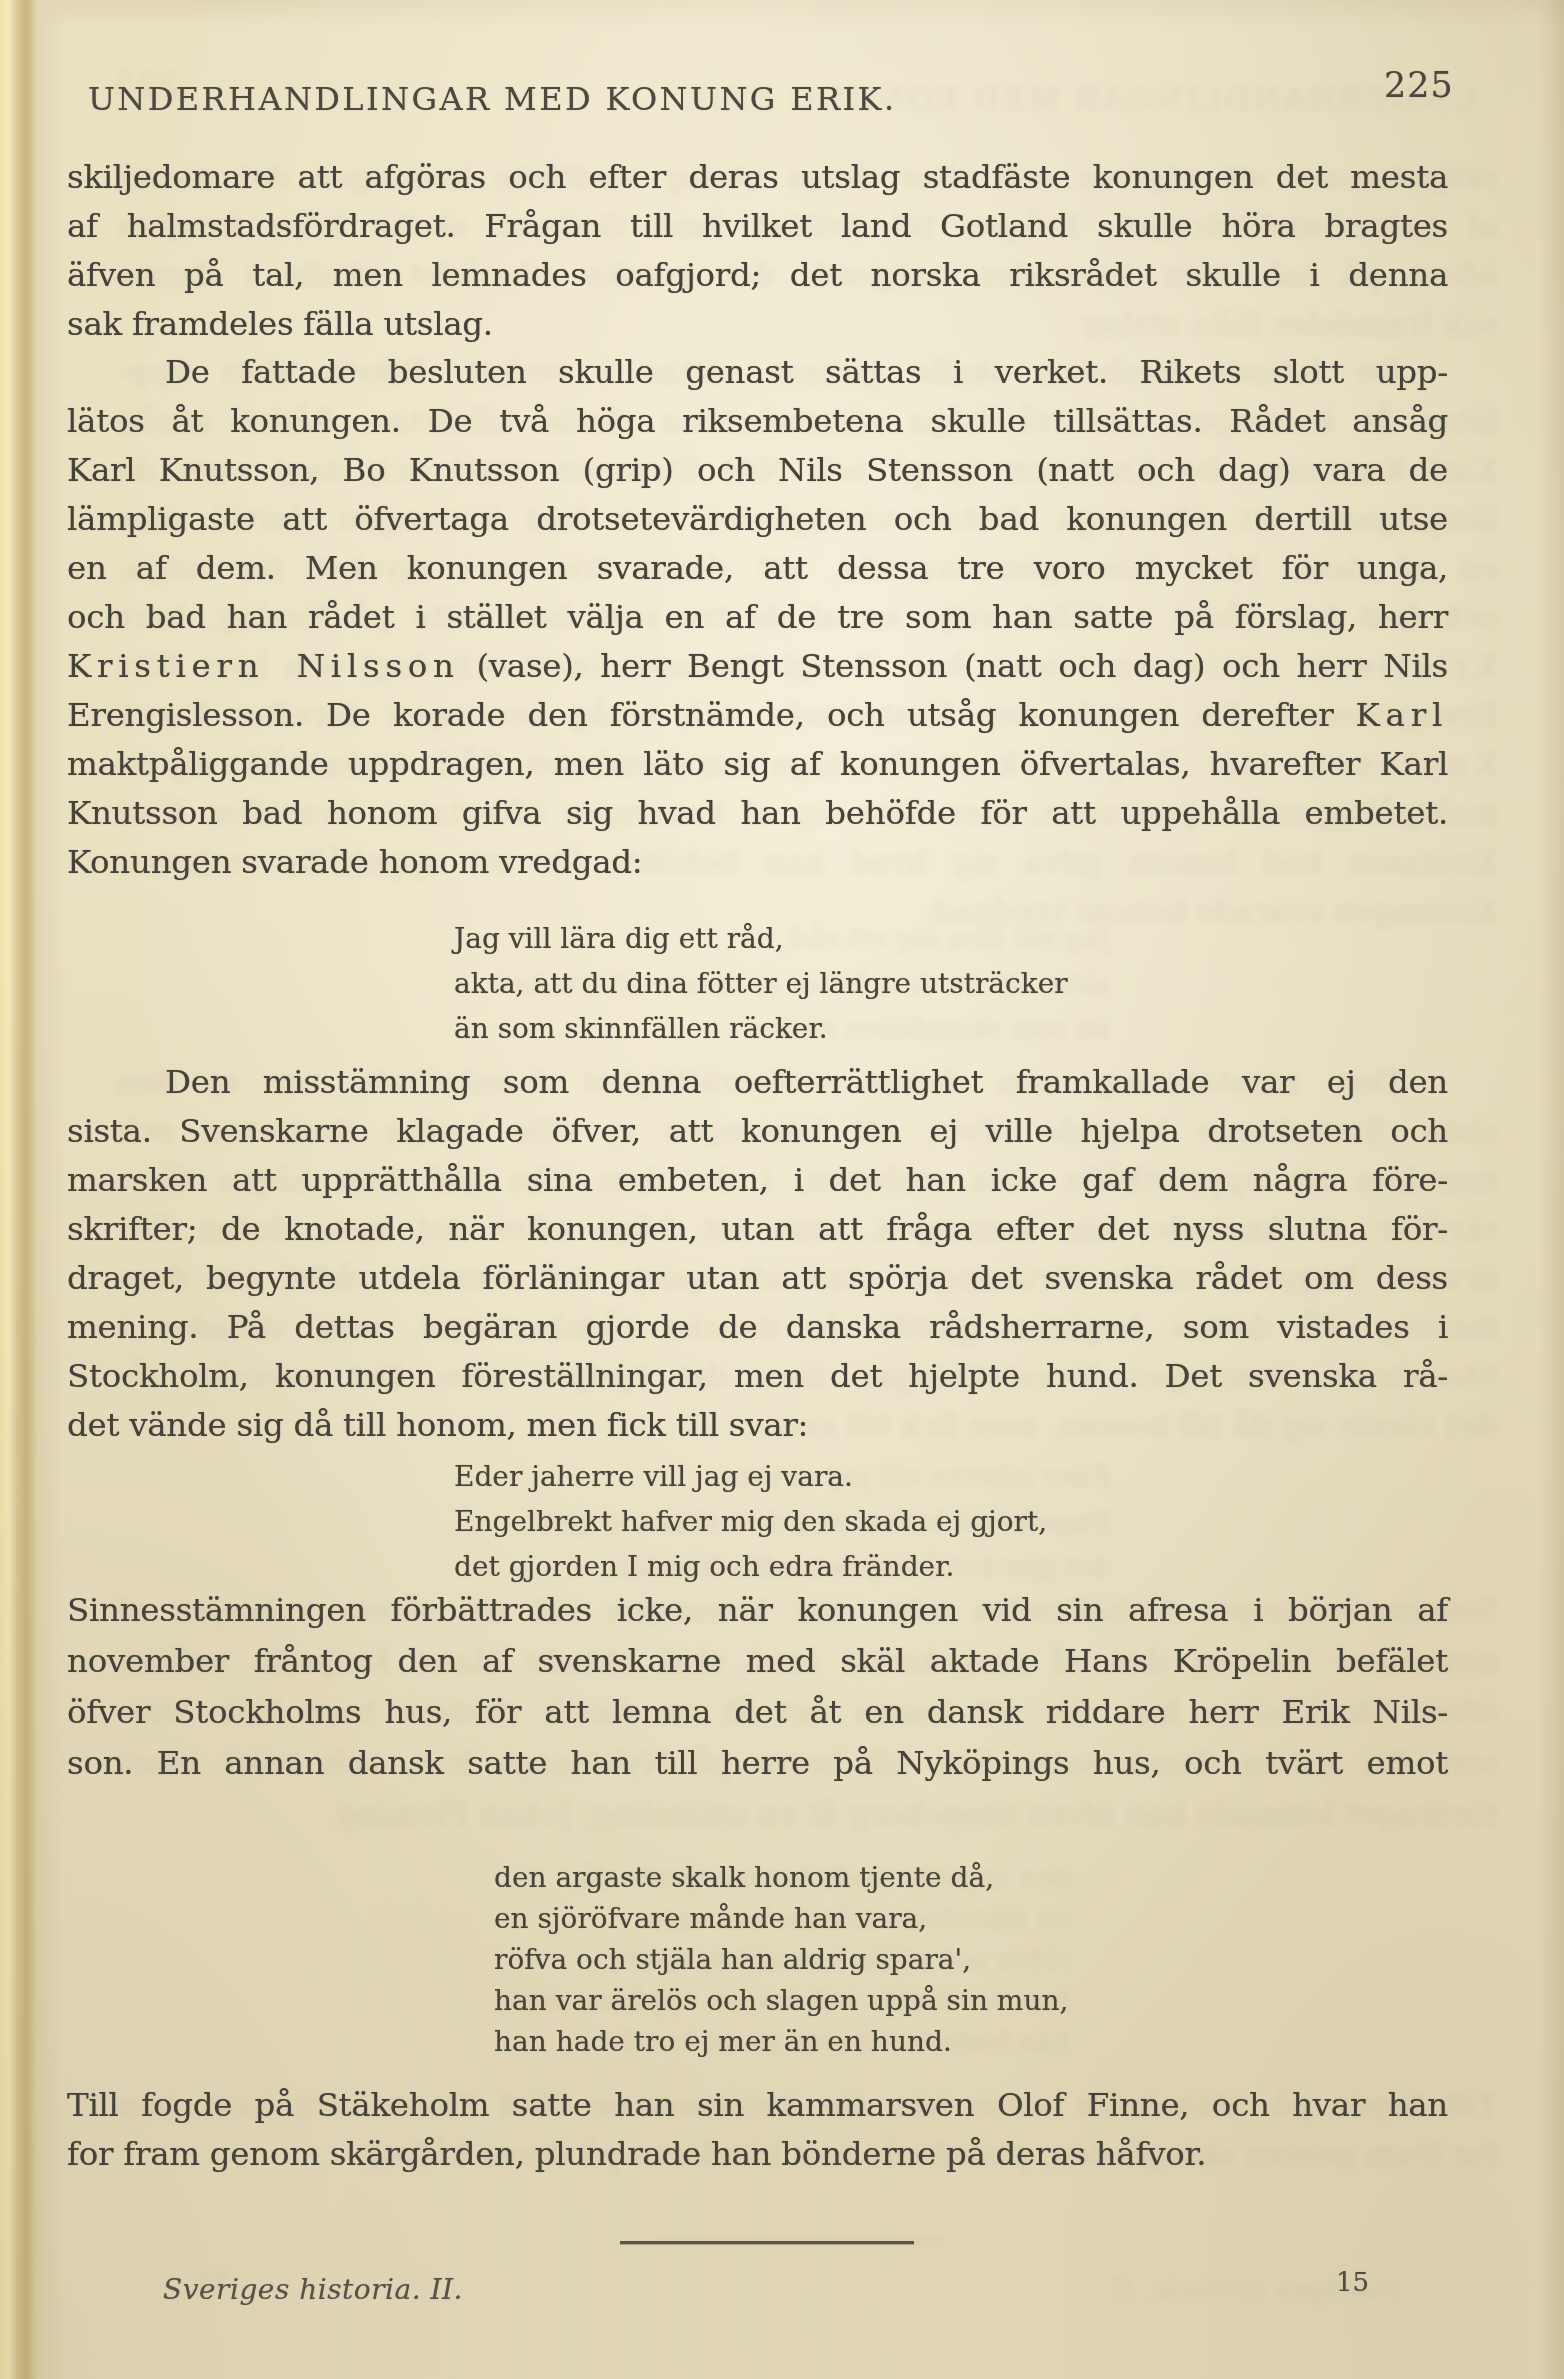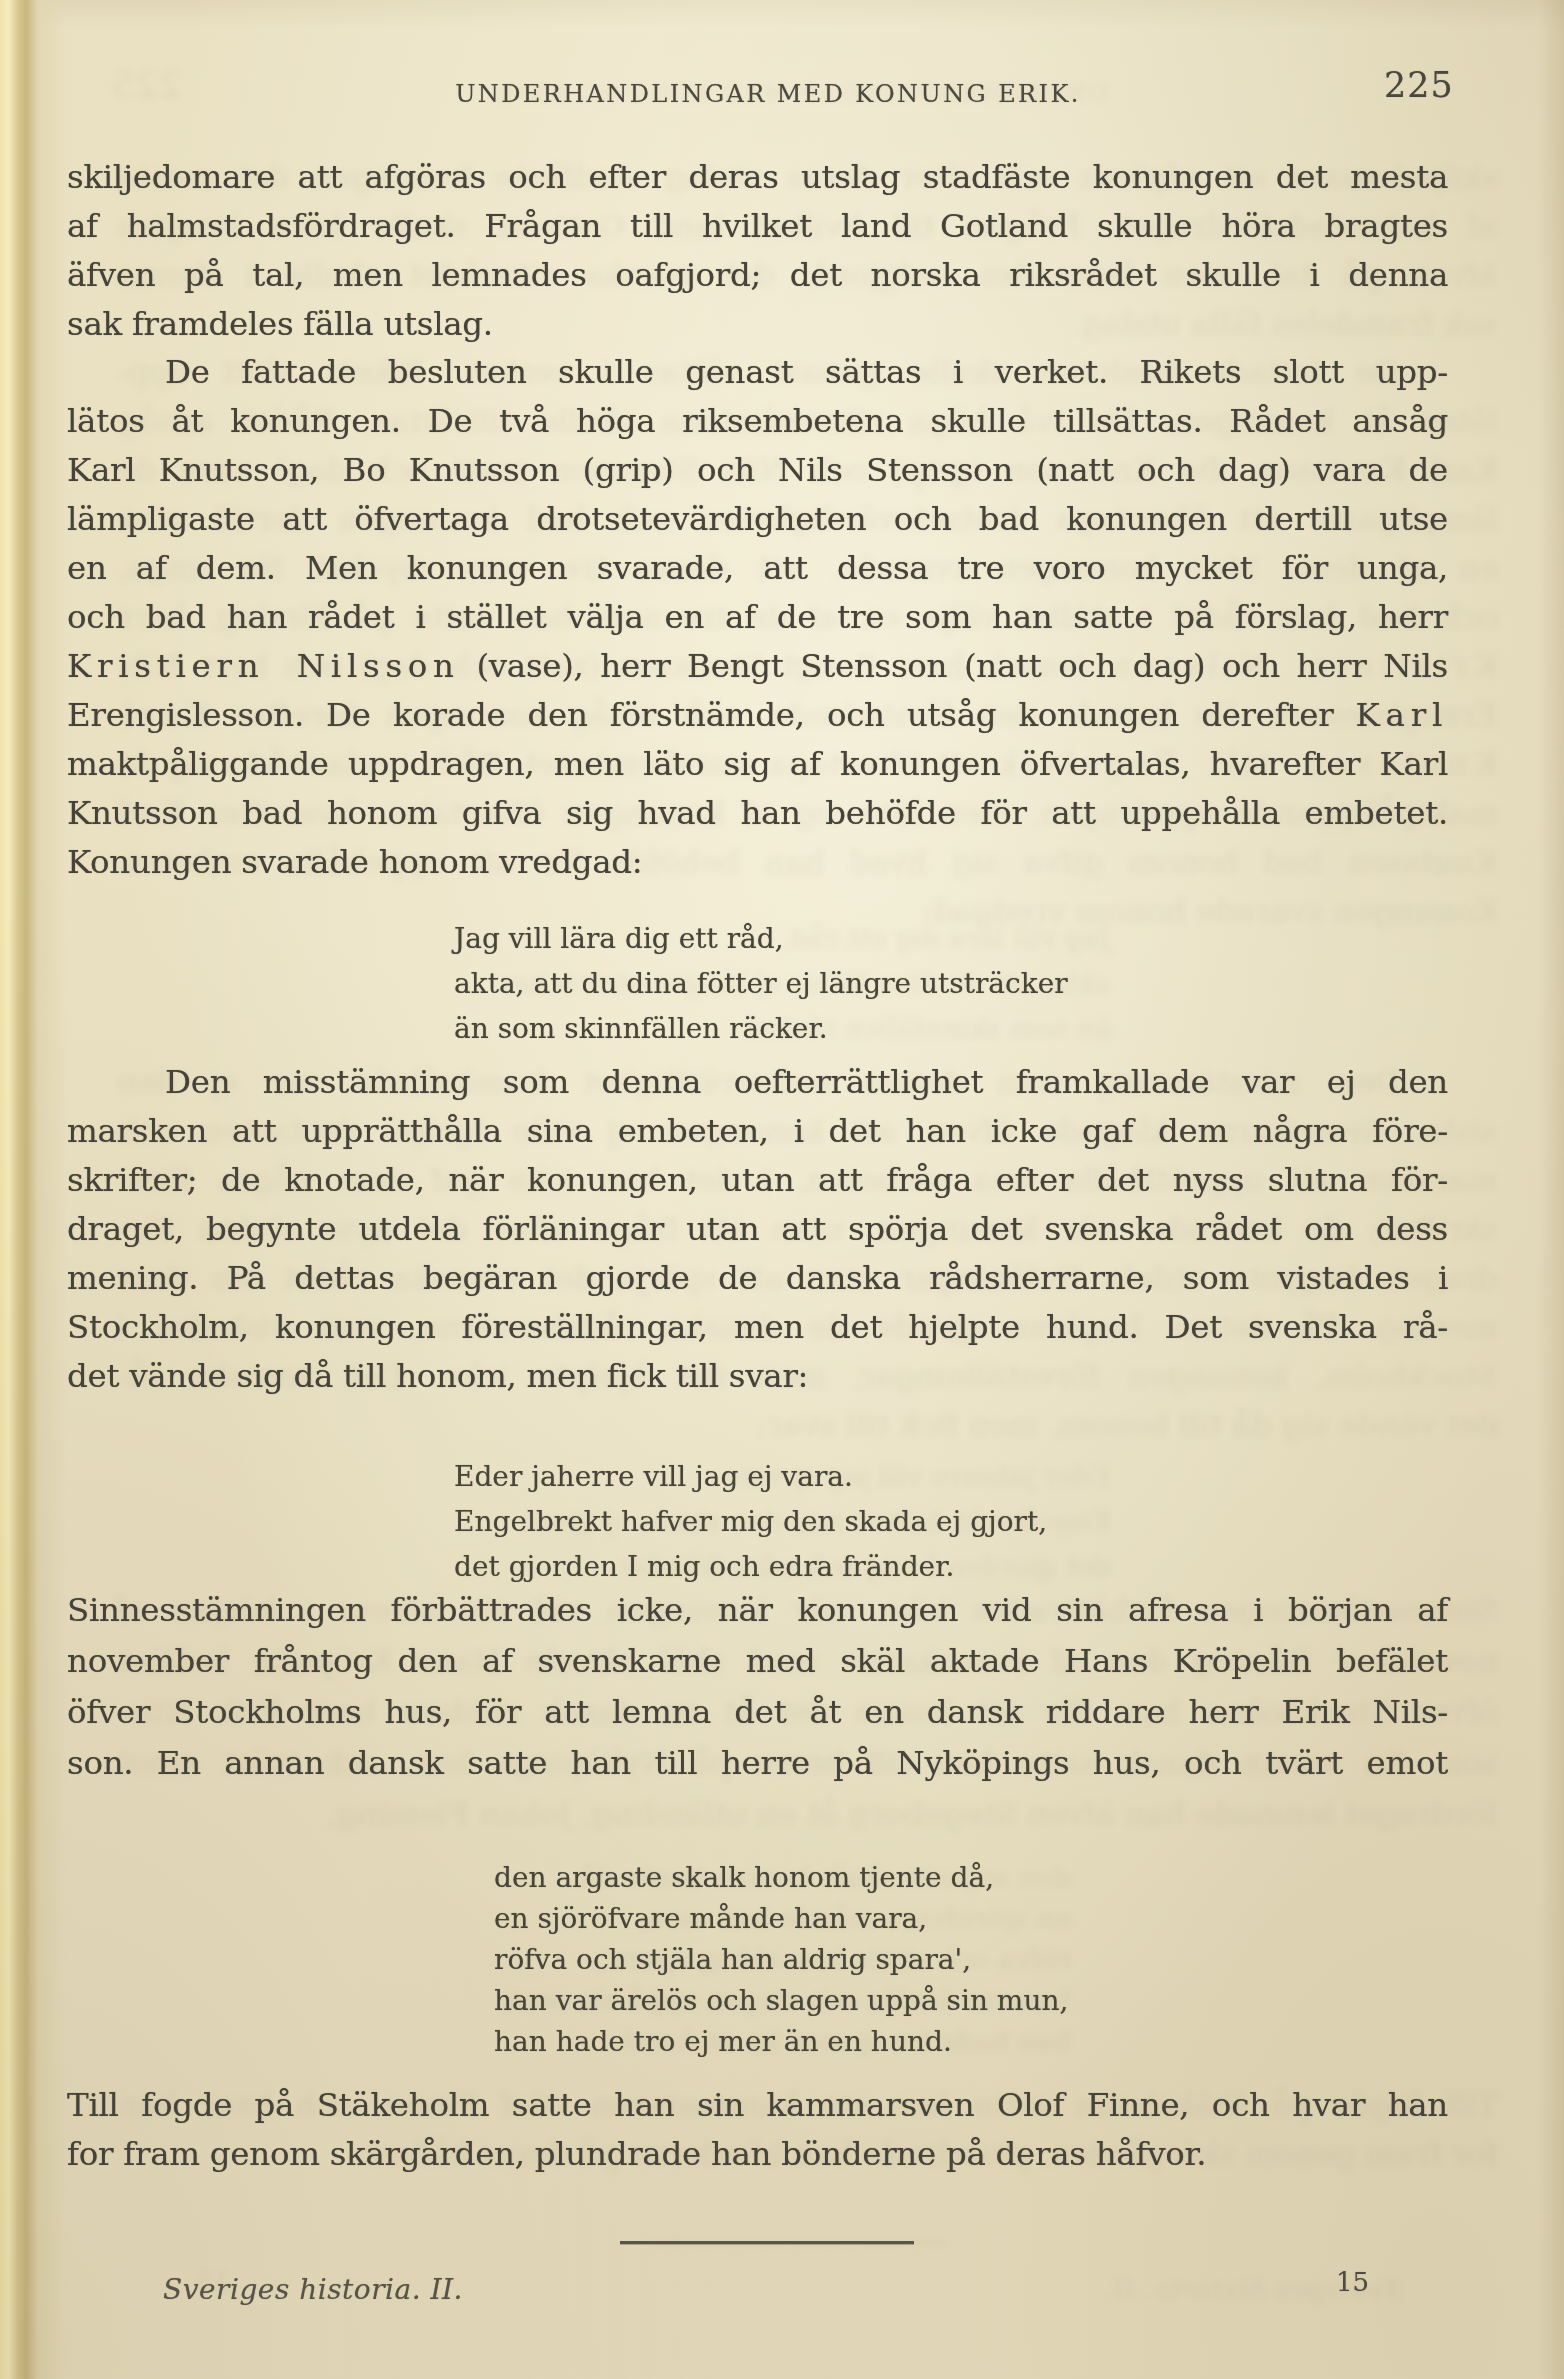--- a/index.html
+++ b/index.html
@@ -17,22 +17,22 @@
       radial-gradient(ellipse at 3% 99%, rgba(120,100,55,0.14), rgba(120,100,55,0) 45%),
       radial-gradient(ellipse at 95% 2%, rgba(130,112,62,0.10), rgba(130,112,62,0) 40%),
       linear-gradient(90deg, #f1e3a8 0px, #f5ebbd 8.6px, #d9c791 18px, #c9b77f 26px, #e2d7b2 38px, rgba(226,215,178,0) 67px),
       linear-gradient(270deg, rgba(150,130,80,0.22) 0px, rgba(150,130,80,0) 27px),
       linear-gradient(180deg, rgba(140,120,70,0.10) 0px, rgba(140,120,70,0) 29px);
   }
   .txt{ text-shadow:0 0 1px rgba(90,84,66,0.55); }
 
   .running-title{
     position:absolute; top:80px; left:67px; width:1381px;
-    text-align:center; text-indent:21px;
-    font-size:24px; letter-spacing:2.4px; color:#4c4940;
+    text-indent:21px;
+    font-size:32px; letter-spacing:2.4px; color:#4c4940;
     white-space:nowrap;
   }
   .page-number{
     position:absolute; top:65px; left:1384px;
     font-size:35px; letter-spacing:1px; color:#4a473e;
   }
 
   .para{ position:absolute; left:67px; width:1381px; }
   .bl{
     height:49px; line-height:49px; font-size:32.5px; letter-spacing:-0.3px;
@@ -99,20 +99,21 @@
     </div>
 
     <div class="verse txt" style="top:916px">
       <div class="vl">Jag vill lära dig ett råd,</div>
       <div class="vl">akta, att du dina fötter ej längre utsträcker</div>
       <div class="vl">än som skinnfällen räcker.</div>
     </div>
 
     <div class="para txt" style="top:1058px">
       <div class="bl indent">Den misstämning som denna oefterrättlighet framkallade var ej den</div>
+      <div class="bl">sista. Svenskarne klagade öfver, att konungen ej ville hjelpa drotseten och</div>
       <div class="bl">marsken att upprätthålla sina embeten, i det han icke gaf dem några före-</div>
       <div class="bl">skrifter; de knotade, när konungen, utan att fråga efter det nyss slutna för-</div>
       <div class="bl">draget, begynte utdela förläningar utan att spörja det svenska rådet om dess</div>
       <div class="bl">mening. På dettas begäran gjorde de danska rådsherrarne, som vistades i</div>
       <div class="bl">Stockholm, konungen föreställningar, men det hjelpte hund. Det svenska rå-</div>
       <div class="bl last">det vände sig då till honom, men fick till svar:</div>
     </div>
 
     <div class="verse txt" style="top:1454px">
       <div class="vl">Eder jaherre vill jag ej vara.</div>

